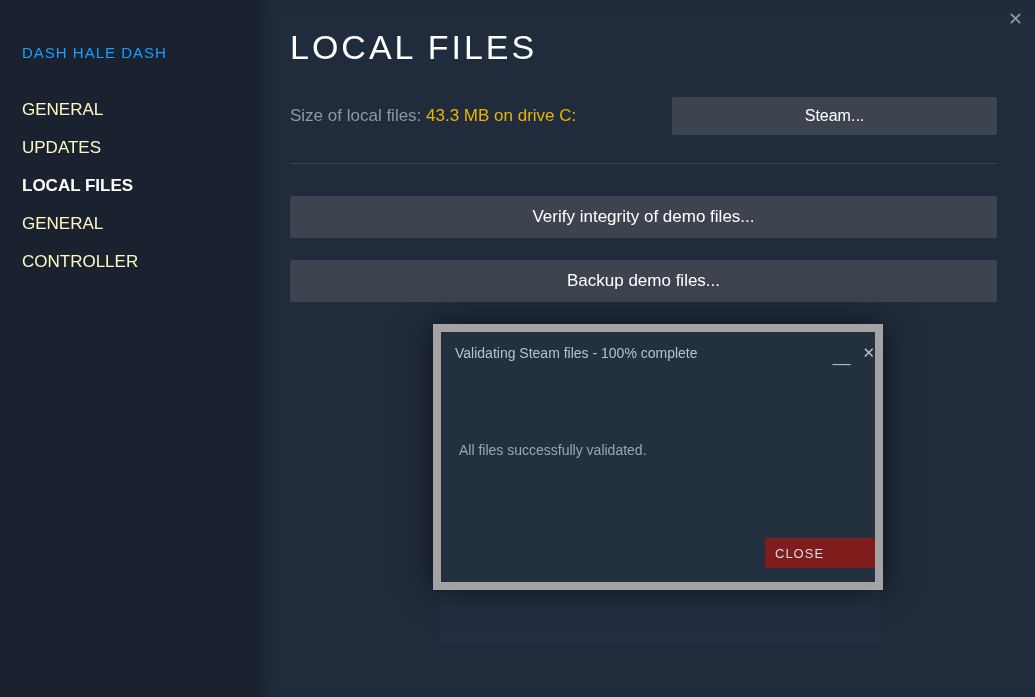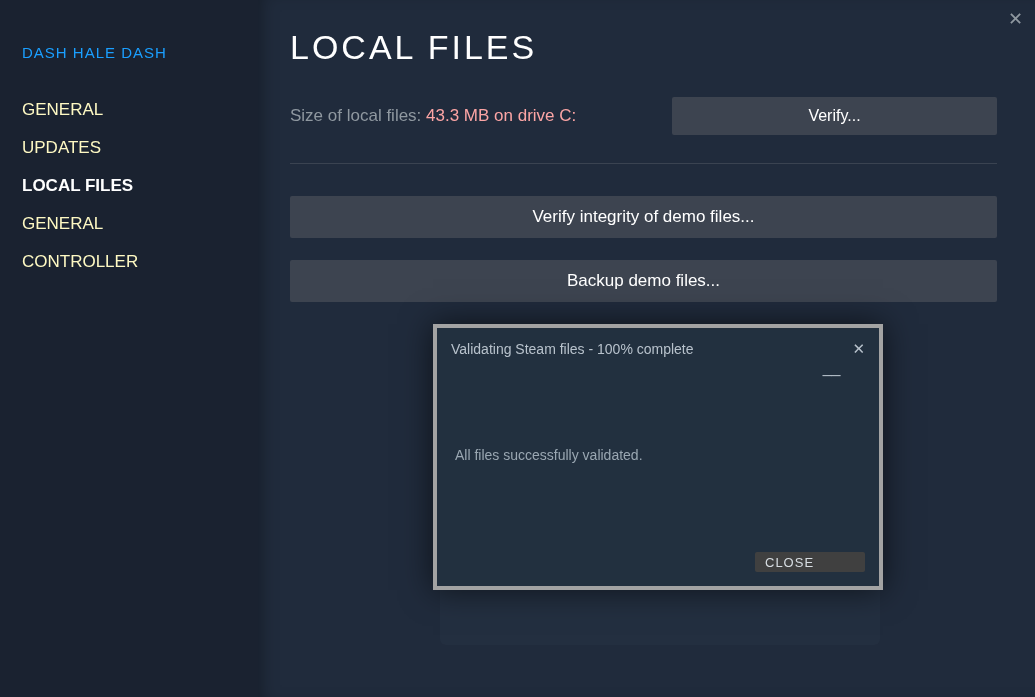--- a/index.html
+++ b/index.html
@@ -59,21 +59,21 @@
     display: flex;
     align-items: center;
     justify-content: space-between;
     margin-bottom: 28px;
   }
   .size-text {
     font-size: 17px;
     color: #8f98a0;
   }
   .size-text .size-value {
-    color: #fca5a5;
+    color: #eab308;
   }
   .browse-btn {
     width: 325px;
     height: 38px;
     background: #3d4450;
     color: #ffffff;
     font-size: 16px;
     border: none;
     cursor: pointer;
     display: flex;
@@ -110,41 +110,41 @@
     user-select: none;
   }
   
   .dialog {
     position: absolute;
     left: 433px;
     top: 324px;
     width: 450px;
     height: 266px;
     background: #22303f;
-    border: 4px solid #a3a3a3;
+    border: 8px solid #a3a3a3;
     box-shadow: 0 0 30px rgba(0,0,0,0.6);
     display: flex;
     flex-direction: column;
-    padding: 12px 14px 14px 14px;
+    padding: 12px 0 14px 14px;
   }
   .dialog .dlg-header {
     display: flex;
     align-items: center;
     justify-content: space-between;
     font-size: 14px;
     color: #b8c2cc;
   }
   .dlg-title { flex: 1; }
   .dlg-ctrls { display: flex; gap: 12px; align-items: center; }
   .dlg-min {
     color: #b8c2cc;
     font-size: 16px;
     cursor: pointer;
     position: relative;
-    top: 19px;
+    top: 4px;
   }
   .dlg-close-x {
     color: #b8c2cc;
     font-size: 15px;
     cursor: pointer;
   }
   .dlg-body {
     flex: 1;
     display: flex;
     align-items: center;
@@ -153,22 +153,22 @@
   .dlg-msg {
     font-size: 14px;
     color: #9aa7b2;
   }
   .dlg-footer {
     display: flex;
     justify-content: flex-end;
   }
   .dlg-close-btn {
     width: 110px;
-    height: 20px;
-    background: #404040;
+    height: 30px;
+    background: #7f1d1d;
     color: #d7dde2;
     font-size: 13px;
     letter-spacing: 1px;
     border: none;
     cursor: pointer;
     text-align: left;
     padding-left: 10px;
     border-radius: 2px;
   }
   
@@ -199,21 +199,21 @@
 
   <main class="main">
     <span class="close-x">✕</span>
 
     <h1 class="page-title">LOCAL FILES</h1>
 
     <div class="size-row">
       <div class="size-text">
         <span>Size of local files: </span><span class="size-value">43.3 MB on drive C:</span>
       </div>
-      <button class="browse-btn">Verify...</button>
+      <button class="browse-btn">Steam...</button>
     </div>
 
     <hr class="divider">
 
     <button class="wide-btn">Verify integrity of demo files...</button>
     <button class="wide-btn">Backup demo files...</button>
   </main>
 
   <div class="ghost-panel"></div>
 

